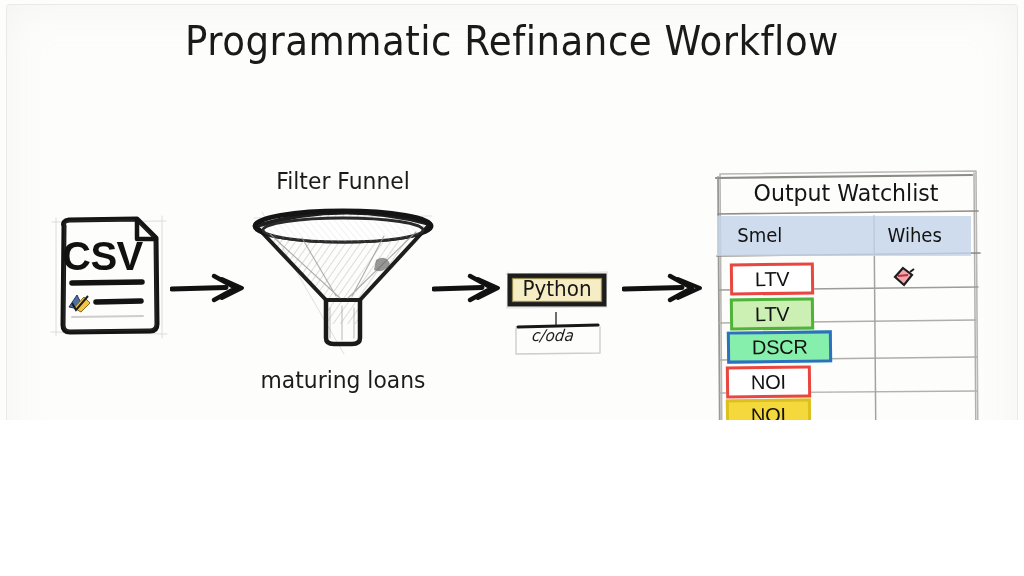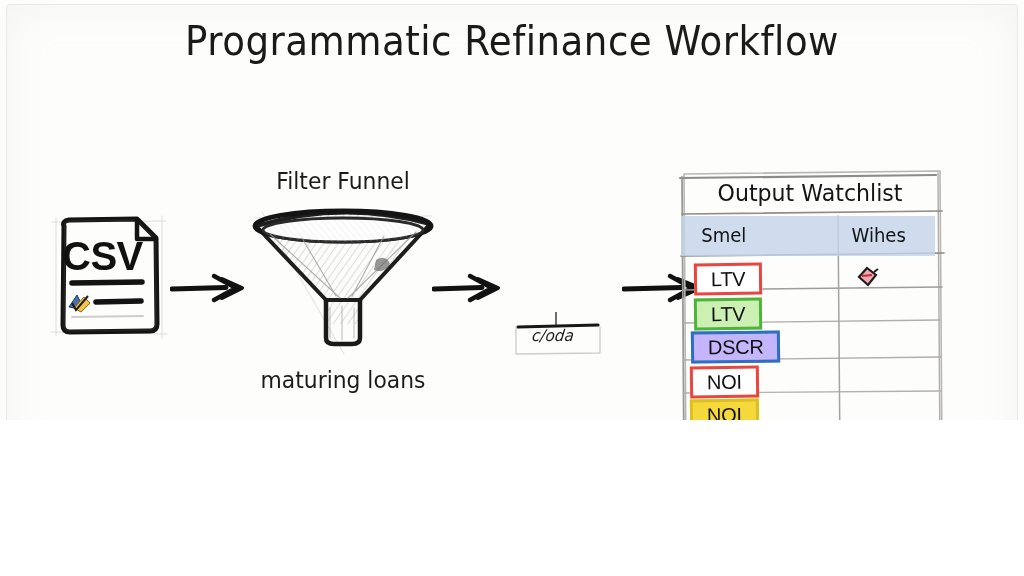--- a/index.html
+++ b/index.html
@@ -135,21 +135,21 @@
     text-align: center;
     font-size: 16px;
     color: #1d1d1d;
     font-style: italic;
     transform: skewX(-7deg) scaleX(0.95);
   }
 
   
   .table-node {
     position: absolute;
-    left: 670px;
+    left: 706px;
     top: 168px;
     width: 280px;
     height: 296px;
   }
   .table-frame-svg { position: absolute; left: 0; top: 0; }
   .table-title {
     position: absolute;
     left: 0; right: 0;
     top: 12px;
     text-align: center;
@@ -172,21 +172,21 @@
     font-size: 19px;
     color: #131313;
     transform: scaleX(0.95);
   }
   .th-0 { left: 30px; }
   .th-1 { left: 180px; }
 
   .badge {
     position: absolute;
     height: 26px;
-    padding: 0 14px;
+    padding: 0 22px;
     font-size: 20px;
     line-height: 26px;
     color: #111;
     font-family: "Liberation Sans", sans-serif;
     letter-spacing: -0.3px;
     white-space: nowrap;
     transform: rotate(-0.7deg);
   }
   .cellicon { position: absolute; }
 
@@ -261,20 +261,28 @@
 
   <svg class="arrow" style="left:432px; top:268px;" width="78" height="40" viewBox="0 0 78 40">
     <path class="sketch-line" d="M2 21 L50 19.5" stroke="#111" stroke-width="5"></path>
     <path class="sketch-line" d="M38 8 L60 20 L38 32" stroke="#111" stroke-width="4.5" fill="none"></path>
     <path class="sketch-line" d="M46 11 L66 20 L46 30" stroke="#111" stroke-width="4" fill="#111"></path>
   </svg>
 
   <div class="code-node">
 
 
+    <div class="chip chip-python">
+      <svg class="chip-svg" width="106" height="40" viewBox="0 0 106 40">
+        <path class="sketch-line" d="M2 4 L104 2 M3 38 L103 37 M4 2 L3 38 M103 3 L102 37" stroke="#dedcd8" stroke-width="1"></path>
+        <rect x="6" y="6" width="94" height="28" fill="#f7edc4" stroke="#1d1d1d" stroke-width="5"></rect>
+        <rect x="8.5" y="8.5" width="89" height="23" fill="none" stroke="#9a8b45" stroke-width="1.3" opacity="0.8"></rect>
+      </svg>
+      <div class="chip-text">Python</div>
+    </div>
 
     <svg class="code-tail" width="104" height="46" viewBox="0 0 104 46">
       <path class="sketch-line" d="M50 0 L50 14" stroke="#4a4a4a" stroke-width="1.6"></path>
       <path class="sketch-line" d="M12 15 L92 13" stroke="#171717" stroke-width="3.2"></path>
       <path class="sketch-line" d="M10 16 L10 42 M94 15 L94 41 M10 42 L94 41" stroke="#cfcdc9" stroke-width="1.4"></path>
     </svg>
     <div class="code-tail-text">c/oda</div>
   </div>
 
   <svg class="arrow" style="left:622px; top:268px;" width="88" height="40" viewBox="0 0 88 40">
@@ -318,21 +326,21 @@
     <svg class="cellicon" style="left:186px; top:98px;" width="24" height="22" viewBox="0 0 24 22">
       <path d="M11 2 L20 9 L12 19 L3 11 Z" fill="#f4a6ae" stroke="#1d1d1d" stroke-width="2.2"></path>
       <path d="M6 10 L16 9" stroke="#c0303a" stroke-width="2"></path>
       <path d="M18 6 L22 3" stroke="#1d1d1d" stroke-width="2"></path>
     </svg>
 
     <div class="badge" style="left:24px; top:130px; background:#ccf0b4; border:3px solid #4fb33a;">
       <span>LTV</span>
     </div>
 
-    <div class="badge" style="left:21px; top:163px; background:#c4b5fd; border:3px solid #2e6fc0;">
+    <div class="badge" style="left:21px; top:163px; background:#86efac; border:3px solid #2e6fc0;">
       <span>DSCR</span>
     </div>
 
     <div class="badge" style="left:20px; top:198px; background:#ffffff; border:3px solid #e8463f;">
       <span>NOI</span>
     </div>
 
     <div class="badge" style="left:20px; top:231px; background:#f5d93c; border:3px solid #dcc01f;">
       <span>NOI</span>
     </div>

